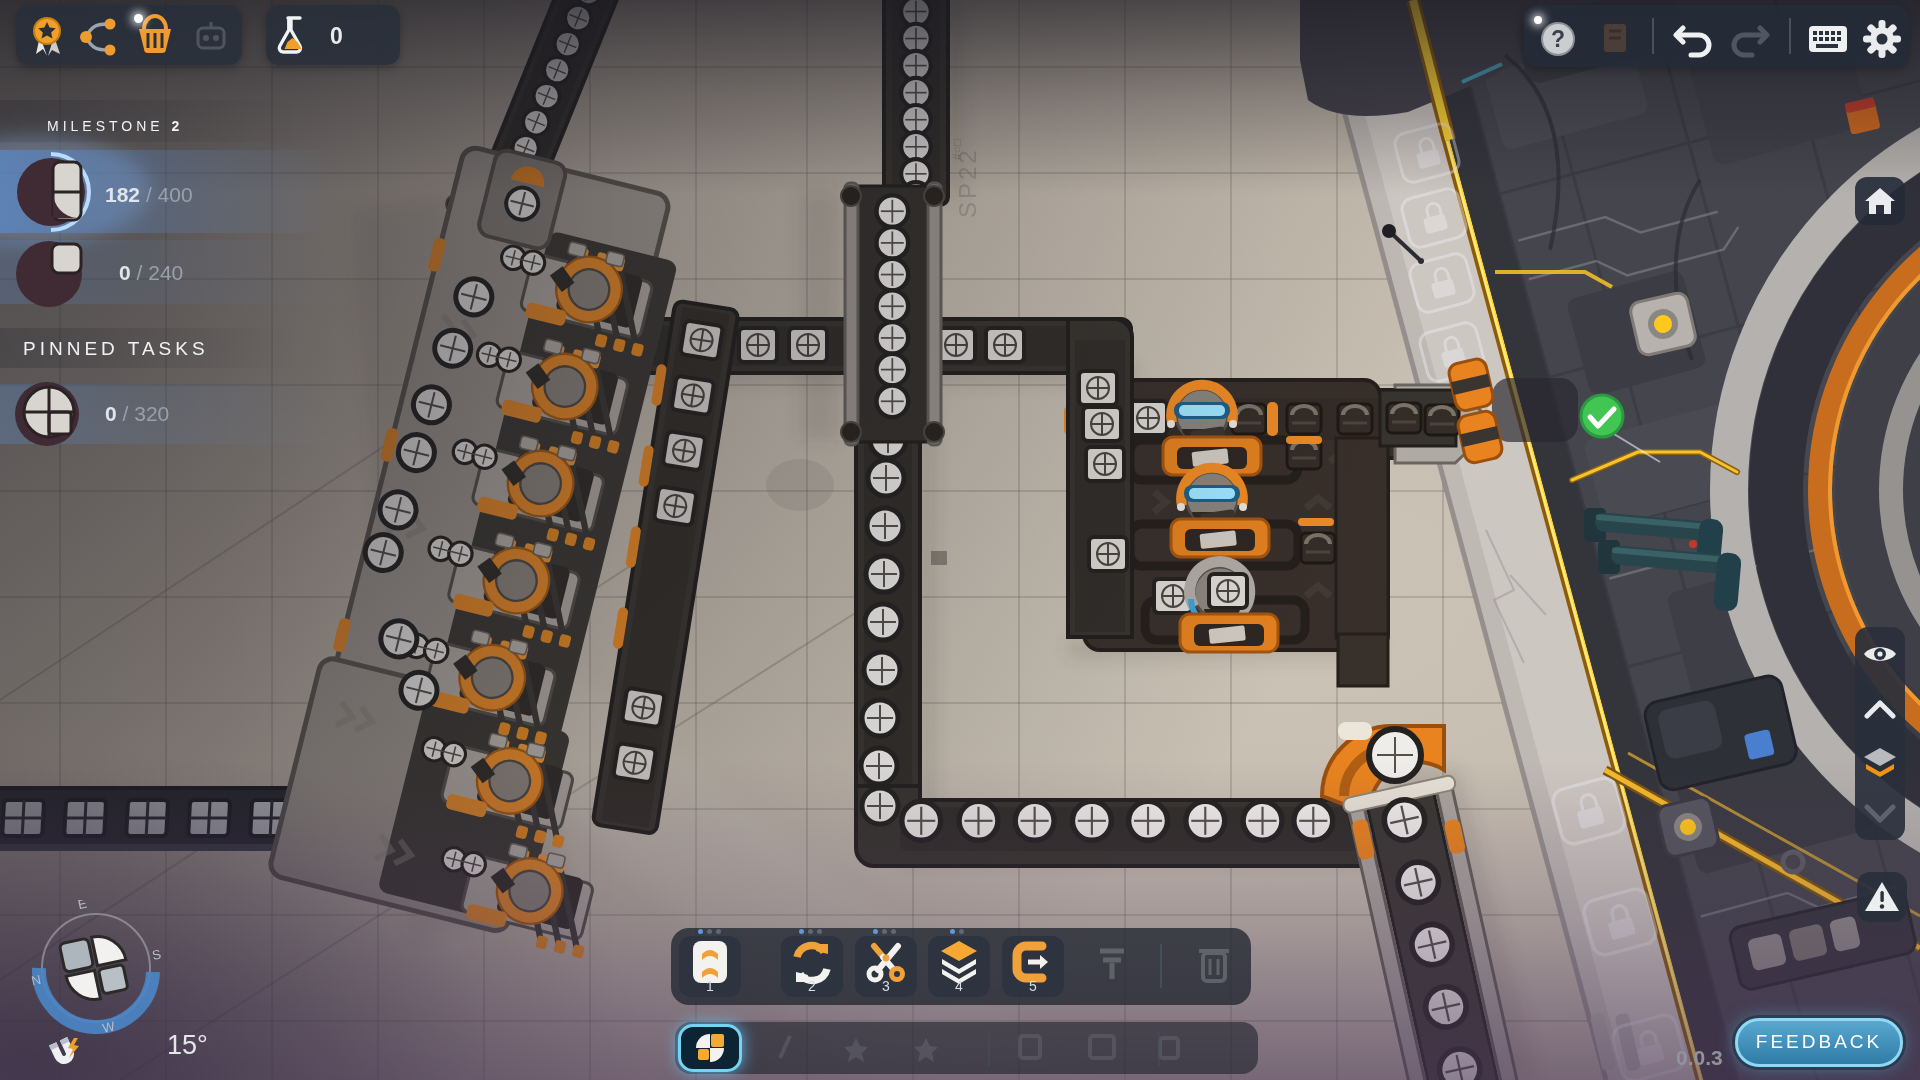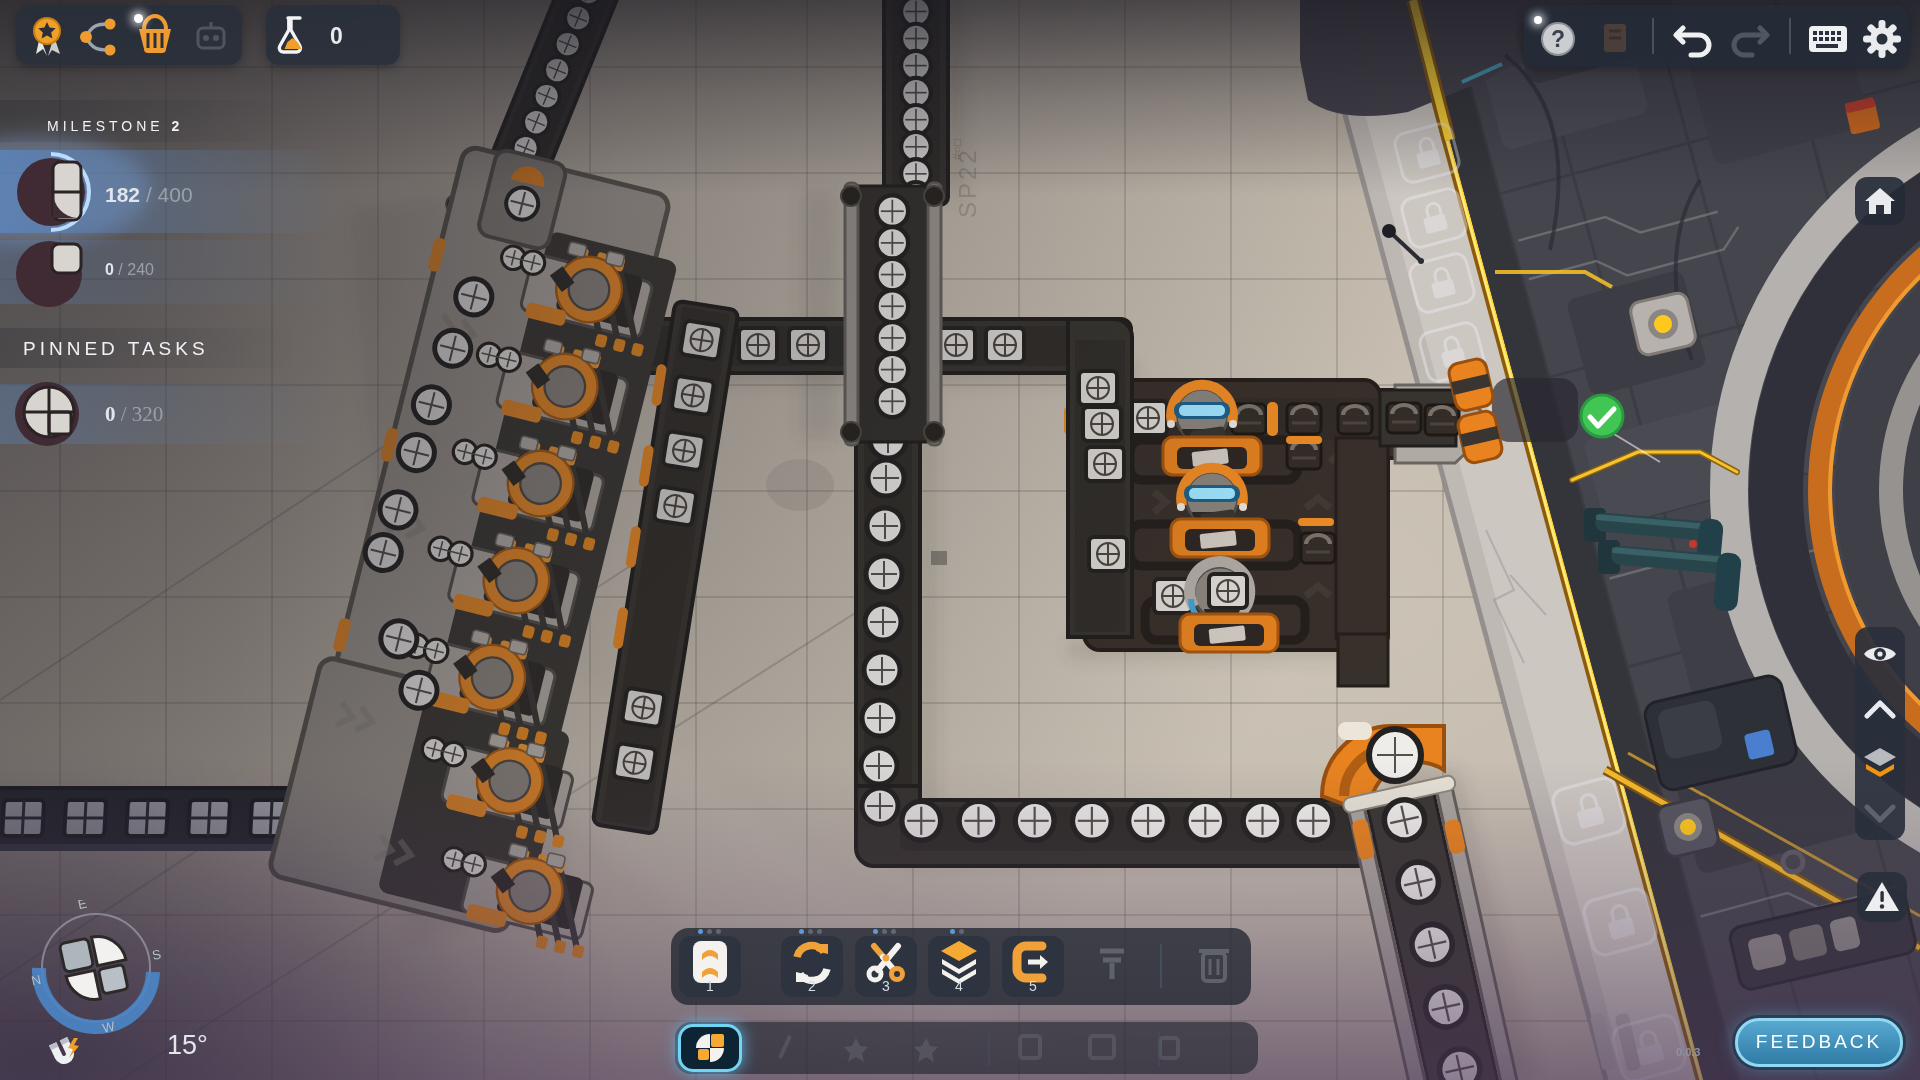--- a/index.html
+++ b/index.html
@@ -776,33 +776,33 @@
   <line x1="43" y1="42" x2="70" y2="42" stroke="#2b2224" stroke-width="3"></line>
 </svg>
 
 <div class="abs" style="left:105px;top:183px;font-size:21px;color:#dfe5ea;"><b>182</b> <span style="color:#98a1ab">/ 400</span></div>
 
 <svg class="abs" style="left:13px;top:237px" width="80" height="74" viewBox="0 0 80 74">
   <circle cx="36" cy="37" r="33" fill="#402a33"></circle>
   <rect x="39" y="7" width="29" height="29" rx="7" fill="#d8d5d0" stroke="#2b2224" stroke-width="3"></rect>
 </svg>
 
-<div class="abs" style="left:105px;top:261px;font-size:16px;color:#dfe5ea;"><b>0</b> <span style="color:#98a1ab">/ 240</span></div>
+<div class="abs" style="left:119px;top:261px;font-size:21px;color:#dfe5ea;"><b>0</b> <span style="color:#98a1ab">/ 240</span></div>
 
 <div class="abs" style="left:23px;top:338px;color:#f0f2f5;font-size:19px;letter-spacing:4px;font-weight:400;">PINNED TASKS</div>
 
 <svg class="abs" style="left:13px;top:378px" width="80" height="74" viewBox="0 0 80 74">
   <circle cx="34" cy="36" r="32" fill="#402a33"></circle>
   <circle cx="36" cy="34" r="25" fill="#d8d5d0" stroke="#2b2224" stroke-width="3"></circle>
   <rect x="36" y="34" width="22" height="22" rx="3" fill="#d8d5d0" stroke="#2b2224" stroke-width="3"></rect>
   <line x1="11" y1="34" x2="61" y2="34" stroke="#2b2224" stroke-width="3"></line>
   <line x1="36" y1="9" x2="36" y2="58" stroke="#2b2224" stroke-width="3"></line>
 </svg>
 
-<div class="abs" style="left:105px;top:402px;font-size:21px;color:#dfe5ea;font-family:Liberation Serif, serif;"><b>0</b> <span style="color:#98a1ab">/ 320</span></div>
+<div class="abs" style="left:105px;top:402px;font-size:21px;color:#dfe5ea;"><b>0</b> <span style="color:#98a1ab">/ 320</span></div>
 
 <div class="abs" style="left:1524px;top:5px;width:385px;height:62px;background:rgba(36,43,55,0.9);border-radius:14px;box-shadow:0 3px 8px rgba(0,0,0,0.25)"></div>
 
 <div class="abs" style="left:1534px;top:16px;width:8px;height:8px;border-radius:50%;background:#fff;box-shadow:0 0 8px 3px rgba(255,255,255,0.7)"></div>
 
 <svg class="abs" style="left:1540px;top:21px" width="36" height="36" viewBox="0 0 36 36">
   <circle cx="18" cy="18" r="16" fill="#cbcdd1" stroke="#8b8f96" stroke-width="2"></circle>
   <text x="18" y="26" text-anchor="middle" font-size="23" font-weight="bold" fill="#3a414c" font-family="Liberation Sans, sans-serif">?</text>
 </svg>
 
@@ -889,21 +889,21 @@
 </svg>
 
 <div class="abs" style="left:1857px;top:872px;width:50px;height:50px;background:rgba(41,47,60,0.92);border-radius:13px;"></div>
 
 <svg class="abs" style="left:1864px;top:880px" width="36" height="34" viewBox="0 0 36 34">
   <path d="M18,2 L35,31 H1 Z" fill="#eceef0"></path>
   <rect x="16.4" y="11" width="3.4" height="11" rx="1.6" fill="#2b313c"></rect>
   <circle cx="18" cy="26.5" r="2.2" fill="#2b313c"></circle>
 </svg>
 
-<div class="abs" style="left:1676px;top:1046px;font-size:11px;color:#8f939b;font-weight:bold;">0.0.3</div>
+<div class="abs" style="left:1676px;top:1046px;font-size:21px;color:#8f939b;font-weight:bold;">0.0.3</div>
 
 <div class="abs" style="left:1735px;top:1018px;width:168px;height:49px;border-radius:24px;background:linear-gradient(180deg,#58a8d0,#2f7ca7);border:3px solid #8fd9f5;box-shadow:0 0 0 3px rgba(10,30,45,0.45), 0 0 18px rgba(90,190,240,0.5);box-sizing:border-box;text-align:center;line-height:42px;color:#ffffff;font-size:19px;letter-spacing:3px;">FEEDBACK</div>
 
 <div class="abs" style="left:671px;top:928px;width:580px;height:77px;background:rgba(33,39,49,0.78);border-radius:18px;"></div>
 
 <div class="abs" style="left:698px;top:929px;width:30px;height:4px">
         <span style="position:absolute;left:0;width:5px;height:5px;border-radius:50%;background:#5f99d8"></span>
         <span style="position:absolute;left:9px;width:5px;height:5px;border-radius:50%;background:#5e6876"></span>
         <span style="position:absolute;left:18px;width:5px;height:5px;border-radius:50%;background:#5e6876"></span>
       </div>

